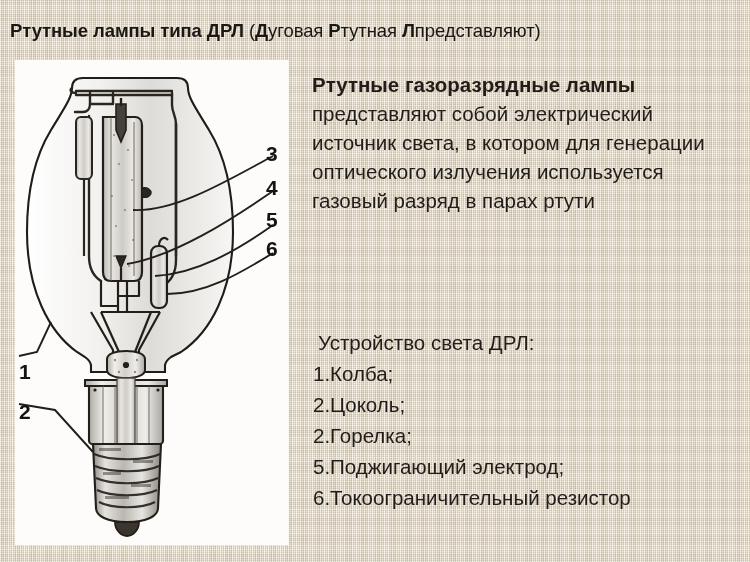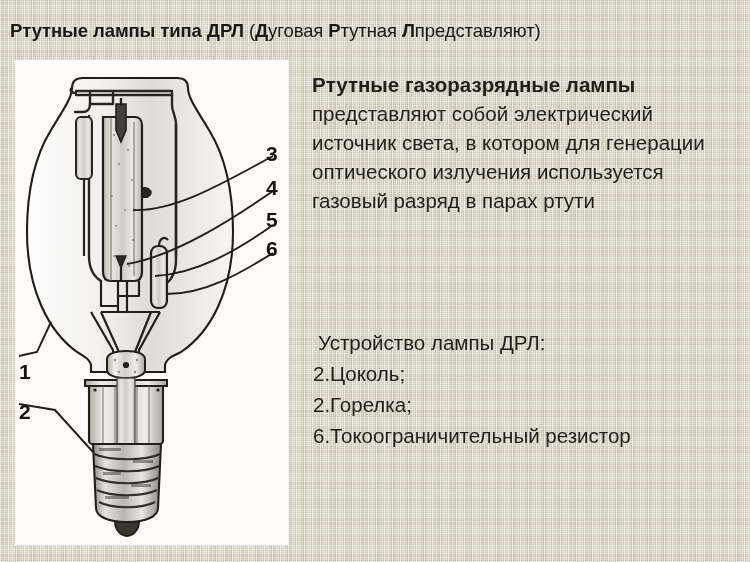--- a/index.html
+++ b/index.html
@@ -279,19 +279,21 @@
     <span style="position:absolute;left:266px;top:176px;font-size:21px;font-weight:bold;color:#171310;">4</span>
     <span style="position:absolute;left:266px;top:208px;font-size:21px;font-weight:bold;color:#171310;">5</span>
     <span style="position:absolute;left:266px;top:237px;font-size:21px;font-weight:bold;color:#171310;">6</span>
   </div>
 
   <div id="para">
     <span class="lead">Ртутные газоразрядные лампы</span><span> представляют собой электрический источник света, в котором для генерации оптического излучения используется газовый разряд в парах ртути</span>
   </div>
 
   <div id="listblock">
-    <span class="lhead">Устройство лампы ДРЛ:</span>
+    <span class="lhead">Устройство света ДРЛ:</span>
+    <span class="litem">1.Колба;</span>
     <span class="litem">2.Цоколь;</span>
     <span class="litem">2.Горелка;</span>
+    <span class="litem">5.Поджигающий электрод;</span>
     <span class="litem">6.Токоограничительный резистор</span>
   </div>
 
 </div>
 
 </body></html>

